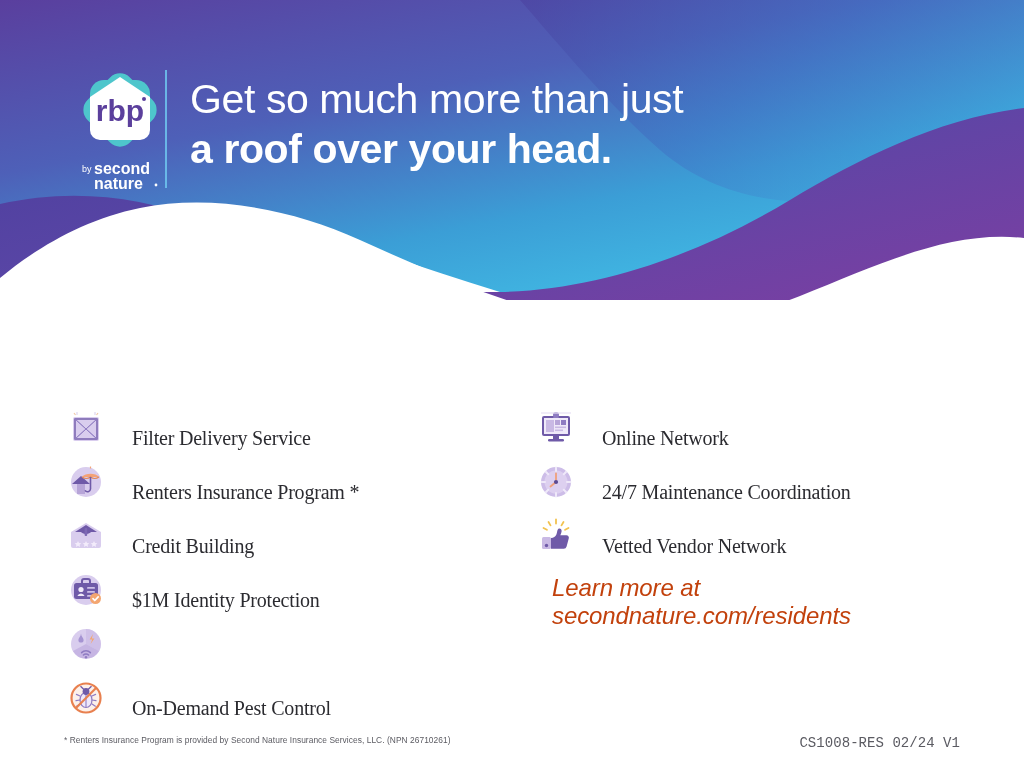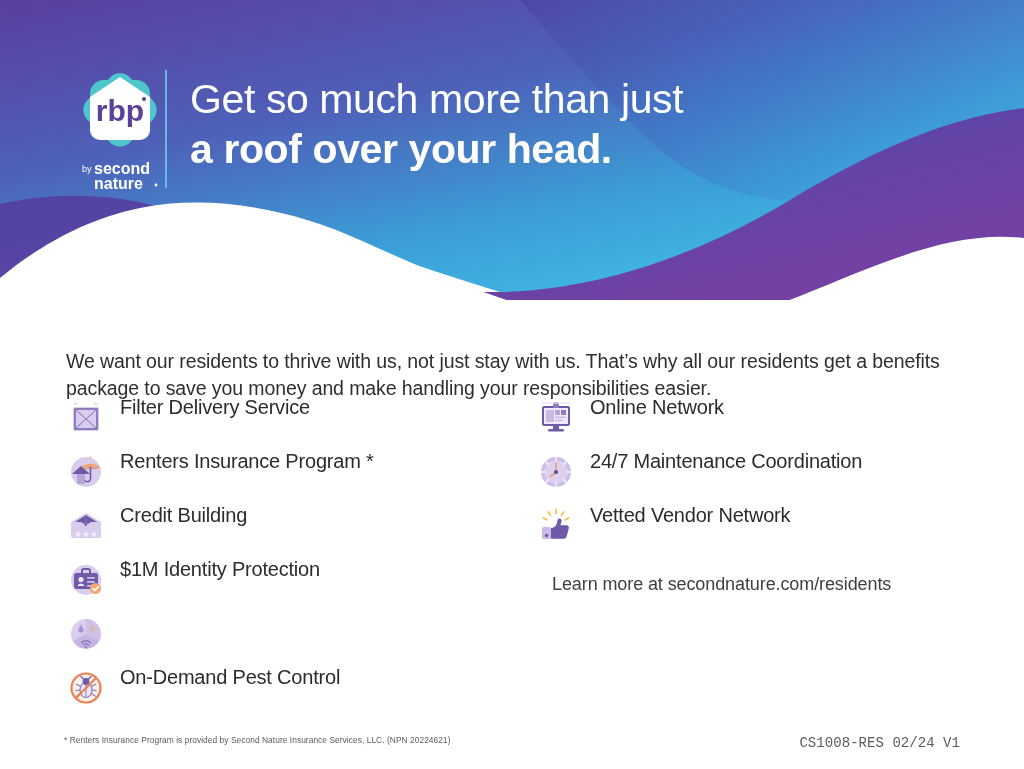--- a/index.html
+++ b/index.html
@@ -119,44 +119,46 @@
   }
   .bcol {
     position: absolute;
     top: 0;
   }
   .bcol-left  { left: 0px;   width: 470px; }
   .bcol-right { left: 470px; width: 430px; }
 
   .benefit-row {
     display: flex;
-    align-items: flex-start;
+    align-items: flex-end;
     height: 54px;
-    gap: 12px;
+    gap: 24px;
+    font-family: Liberation Serif, serif;
   }
   .benefit-icon {
     flex: 0 0 auto;
     width: 44px;
     height: 44px;
     display: flex;
     align-items: center;
     justify-content: center;
   }
   .benefit-label {
     font-size: 20px;
     color: #2b2b30;
     letter-spacing: -0.2px;
     white-space: nowrap;
   }
 
   .learn-more {
     margin-top: 16px;
     margin-left: 18px;
-    font-size: 18px;
-    color: #404040;
+    font-size: 24px;
+    font-style: italic;
+    color: #c2410c;
     letter-spacing: -0.1px;
   }
 
   
   .footer-left {
     position: absolute;
     left: 64px;
     top: 735px;
     font-size: 8.4px;
     color: #5b5b62;
@@ -259,21 +261,20 @@
       <div class="divider-rule"></div>
 
       <div class="headline">
         <span class="l1">Get so much more than just</span>
         <span class="l2">a roof over your head.</span>
       </div>
 
     </div>
   </div>
 
-  <p class="intro">We want our residents to thrive with us, not just stay with us. That’s why all our residents get a benefits package to save you money and make handling your responsibilities easier.</p>
 
   <div class="benefits">
 
     <div class="bcol bcol-left">
 
       <div class="benefit-row">
         <span class="benefit-icon">
           <svg width="40" height="40" viewBox="0 0 40 40">
             <rect x="7" y="9" width="26" height="24" rx="2" fill="#d9cdee"></rect>
             <rect x="9" y="11" width="22" height="20" fill="none" stroke="#6f5aa8" stroke-width="1.4"></rect>
@@ -429,16 +430,16 @@
         </span>
         <span class="benefit-label">Vetted Vendor Network</span>
       </div>
 
       <div class="learn-more">Learn more at secondnature.com/residents</div>
 
     </div>
 
   </div>
 
-  <div class="footer-left">* Renters Insurance Program is provided by Second Nature Insurance Services, LLC. (NPN 20224621)</div>
+  <div class="footer-left">* Renters Insurance Program is provided by Second Nature Insurance Services, LLC. (NPN 26710261)</div>
   <div class="footer-right">CS1008-RES 02/24 V1</div>
 
 </div>
 
 </body></html>

